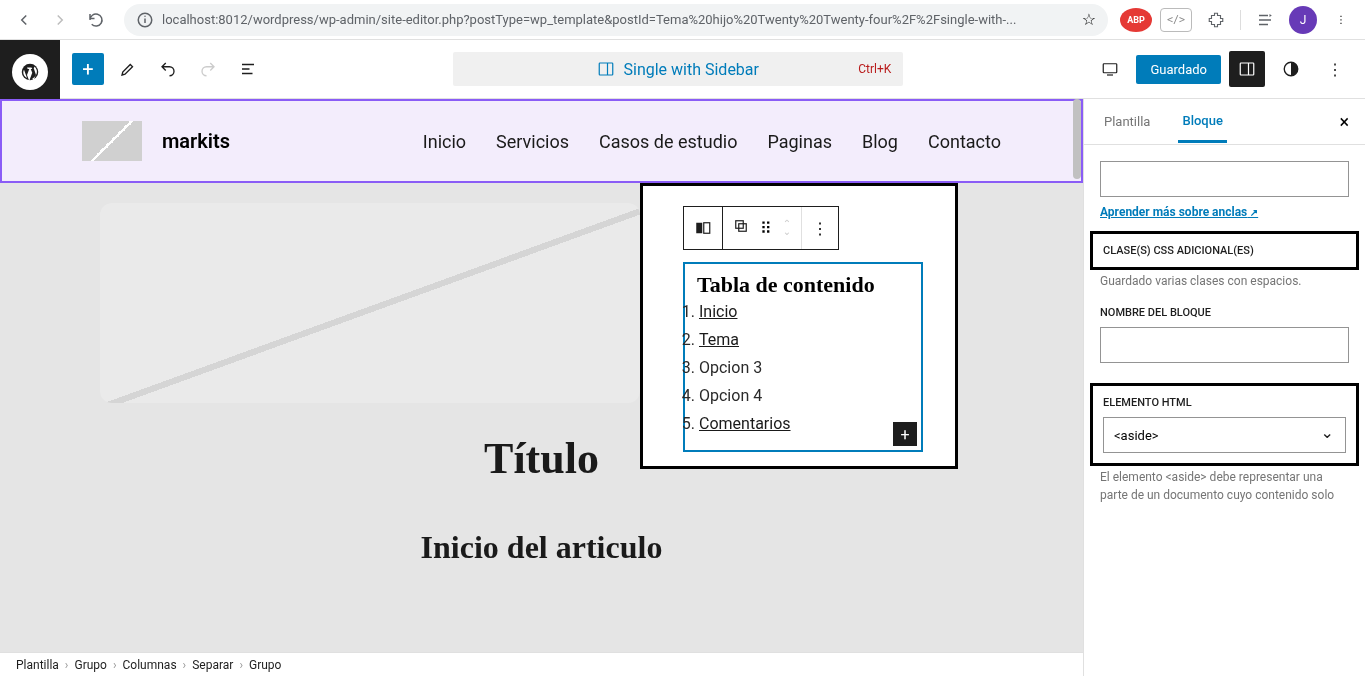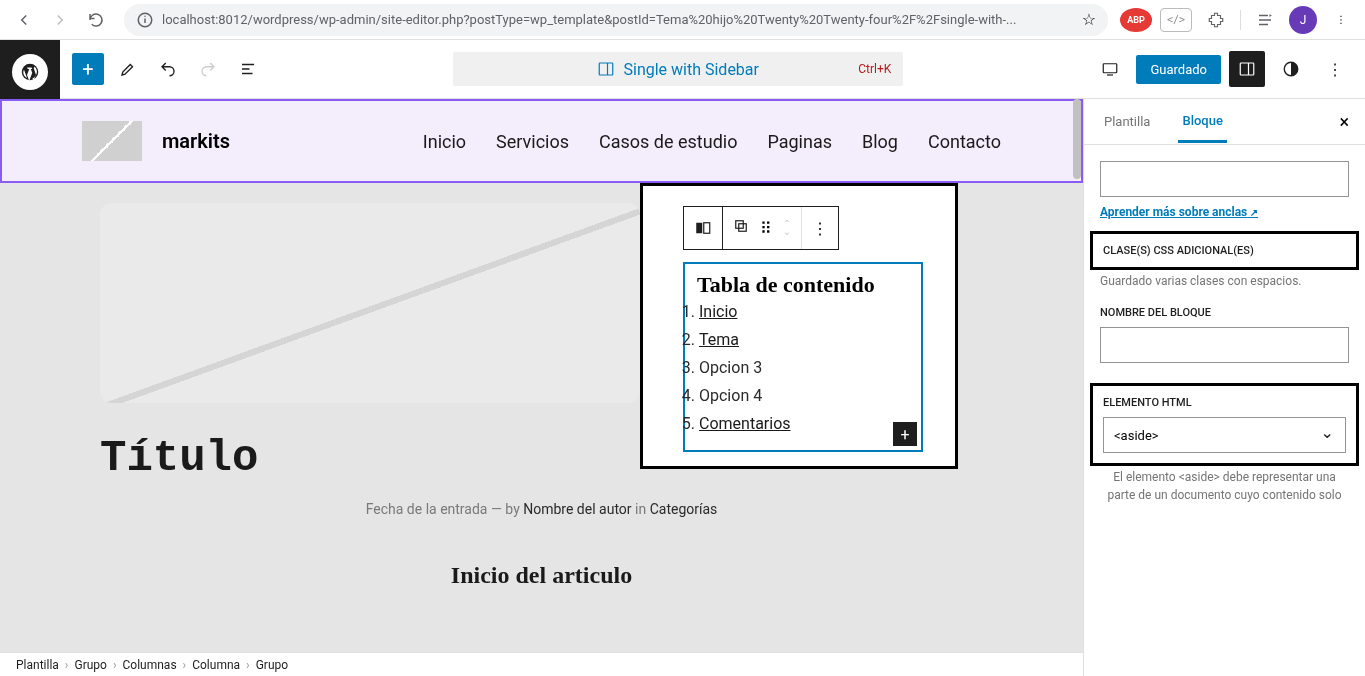--- a/index.html
+++ b/index.html
@@ -39,24 +39,24 @@
     
     .site-header { height: 84px; border: 2px solid #8a5cf6; background: #f3edfc; display: flex; align-items: center; padding: 0 80px; }
     .site-logo { width: 60px; height: 40px; background: linear-gradient(135deg, #d0d0d0 0%, #d0d0d0 48%, #fff 48%, #fff 52%, #d0d0d0 52%, #d0d0d0 100%); margin-right: 20px; }
     .site-name { font-size: 20px; font-weight: 600; color: #000; }
     .site-nav { margin-left: auto; display: flex; gap: 30px; font-size: 18px; color: #1a1a1a; }
     
     
     .content-area { padding: 20px 100px; position: relative; }
     .img-placeholder { width: 540px; height: 200px; background: #eaeaea; border-radius: 12px; position: relative; overflow: hidden; }
     .img-placeholder::after { content: ""; position: absolute; top: -50%; left: -10%; width: 130%; height: 200%; background: linear-gradient(160deg, transparent 49%, #d5d5d5 49%, #d5d5d5 50%, transparent 50%); }
-    .post-title { font-family: Liberation Mono, monospace; font-size: 44px; margin-top: 30px; color: #1a1a1a; }
+    .post-title { font-family: Liberation Serif, serif; font-size: 44px; text-align: center; margin-top: 30px; color: #1a1a1a; }
     .post-meta { text-align: center; color: #7a7a7a; font-size: 14px; margin-top: 18px; }
     .post-meta .strong { color: #2a2a2a; }
-    .section-h { font-family: Georgia, serif; font-size: 24px; text-align: center; margin-top: 45px; color: #1a1a1a; }
+    .section-h { font-family: Georgia, serif; font-size: 32px; text-align: center; margin-top: 45px; color: #1a1a1a; }
     
     
     .toc-outer { position: absolute; top: 0px; left: 640px; width: 318px; height: 286px; border: 3px solid #000; background: #fff; }
     .block-toolbar { position: absolute; top: 20px; left: 40px; display: flex; background: #fff; border: 1px solid #1e1e1e; height: 44px; }
     .bt-group { display: flex; align-items: center; padding: 0 10px; border-right: 1px solid #e0e0e0; gap: 10px; }
     .bt-group:first-child { border: 1px solid #1e1e1e; margin: -1px; }
     .bt-group.last { border-right: none; }
     .toc-block { position: absolute; top: 76px; left: 40px; width: 240px; border: 2px solid #007cba; background: #fff; padding: 8px 12px 12px; }
     .toc-title { font-family: Georgia, serif; font-size: 22px; font-weight: bold; }
     .toc-list { list-style: decimal; padding-left: 0; margin-left: -6px; font-size: 16px; line-height: 1.75; color: #2a2a2a; }
@@ -213,23 +213,20 @@
           <span>Casos de estudio</span>
           <span>Paginas</span>
           <span>Blog</span>
           <span>Contacto</span>
         </div>
       </div>
 
       <div class="content-area">
         <div class="img-placeholder"></div>
         <h1 class="post-title">Título</h1>
-        <div class="post-meta">
-          <span>Fecha de la entrada</span><span> — by </span><span class="strong">Nombre del autor</span><span> in </span><span class="strong">Categorías</span>
-        </div>
         <h2 class="section-h">Inicio del articulo</h2>
 
         <div class="toc-outer">
           <div class="block-toolbar">
             <div class="bt-group">
                 <svg viewBox="0 0 24 24">
                   <rect x="3" y="5" width="8" height="14" fill="#1e1e1e"></rect>
                   <rect x="13" y="5" width="8" height="14" fill="none" stroke="#1e1e1e" stroke-width="1.6"></rect>
                 </svg>
               </div>
@@ -264,21 +261,21 @@
           <div class="scroll-thumb"></div>
         </div>
 
       <div class="breadcrumb">
         <span>Plantilla</span>
           <span class="sep">›</span>
         <span>Grupo</span>
           <span class="sep">›</span>
         <span>Columnas</span>
           <span class="sep">›</span>
-        <span>Columna</span>
+        <span>Separar</span>
           <span class="sep">›</span>
         <span>Grupo</span>
       </div>
     </div>
 
     <div class="sidebar">
       <div class="sidebar-tabs">
         <div class="stab">Plantilla</div>
         <div class="stab active">Bloque</div>
         <div class="stab-close">×</div>
@@ -294,17 +291,17 @@
 
         <div class="field-label">NOMBRE DEL BLOQUE</div>
         <input class="text-input" value="" style="">
 
         <div class="highlight-box">
           <div class="field-label">ELEMENTO HTML</div>
           <div class="select-wrap">
             <input class="text-input" readonly="" value="&lt;aside&gt;" style="">
           </div>
         </div>
-        <p class="help-text" style="margin-top:-2px;text-align:center;">El elemento &lt;aside&gt; debe representar una parte de un documento cuyo contenido solo</p>
+        <p class="help-text" style="margin-top:-2px;">El elemento &lt;aside&gt; debe representar una parte de un documento cuyo contenido solo</p>
       </div>
     </div>
   </div>
 </div>
 
 </body></html>

